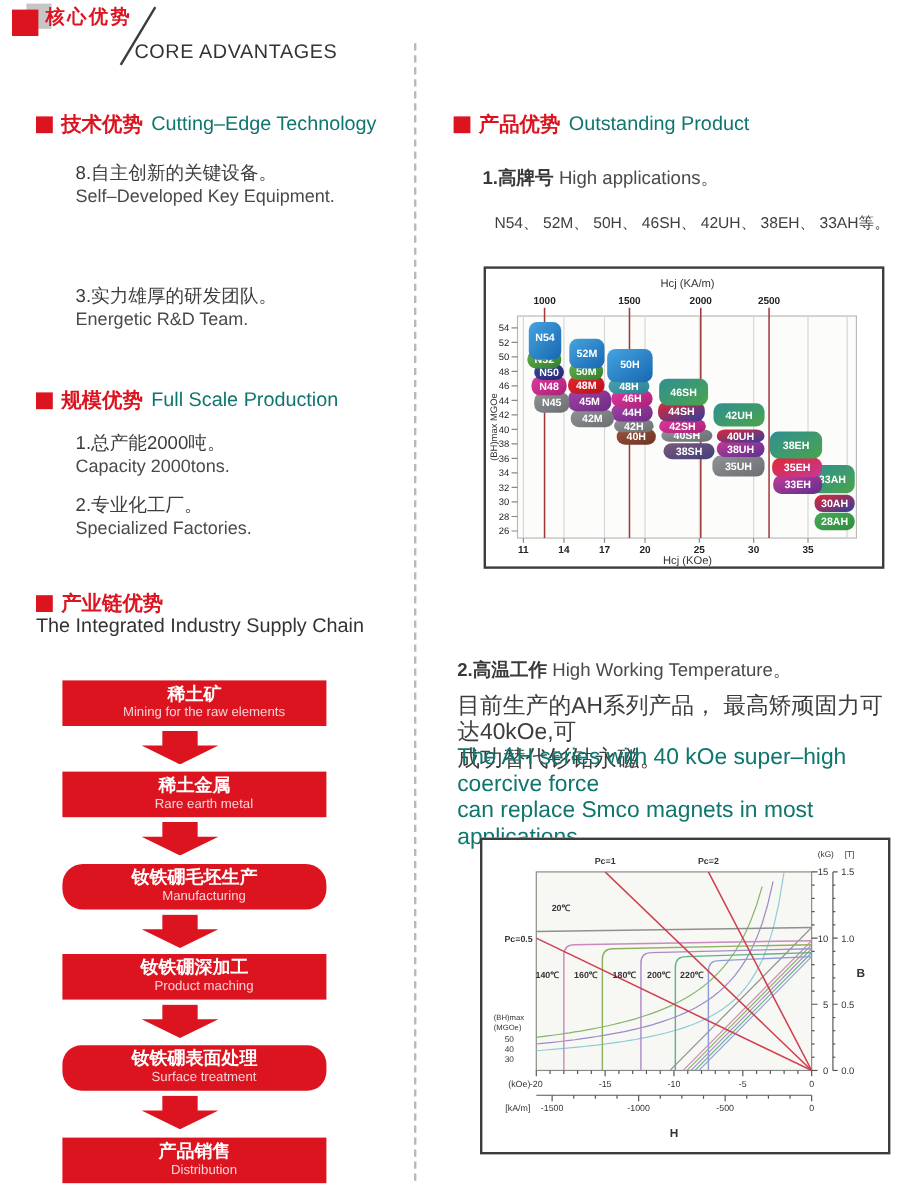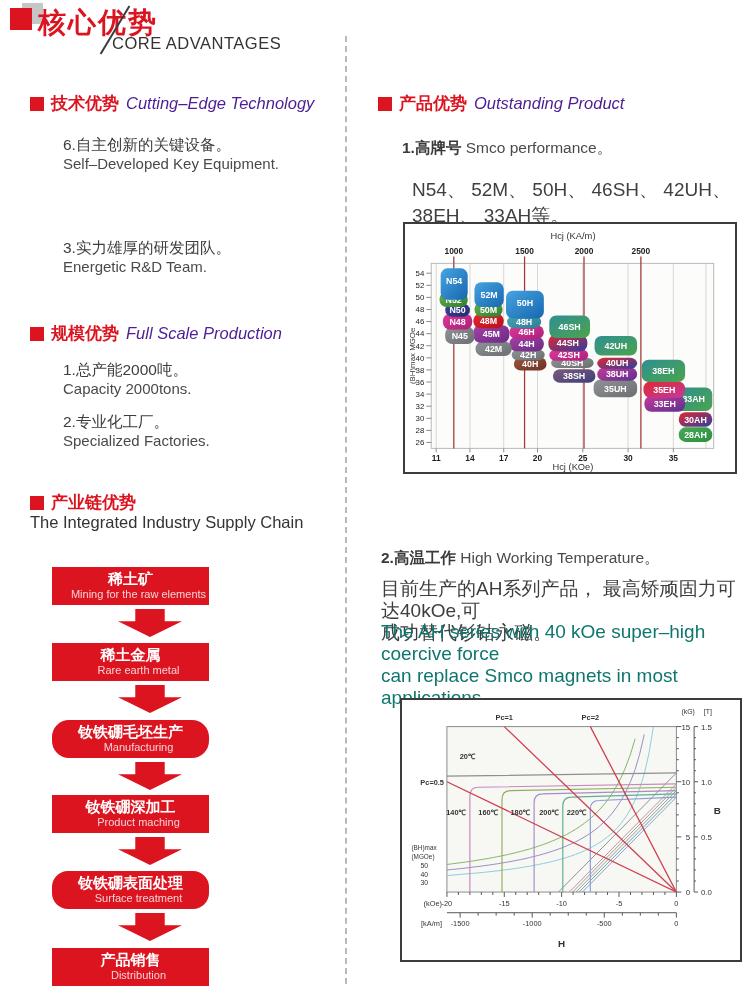--- a/index.html
+++ b/index.html
@@ -1,46 +1,46 @@
 <!DOCTYPE html>
 <html style="--red: #dc1420;"><head>
 <meta charset="utf-8">
 <style>
   html,body{margin:0;padding:0;background:#fff;}
   .page{position:relative;width:750px;height:998px;background:#ffffff;
         font-family:"Liberation Sans",sans-serif;overflow:hidden;}
   
   .hdr-sq-shadow{position:absolute;left:22px;top:3px;width:21px;height:21px;background:#c6c6c6;}
   .hdr-sq{position:absolute;left:10px;top:8px;width:22px;height:22px;background:var(--red);}
-  .hdr-cn{position:absolute;left:38px;top:4px;font-size:28px;font-weight:bold;color:var(--red);letter-spacing:2px;}
+  .hdr-cn{position:absolute;left:38px;top:4px;font-size:16px;font-weight:bold;color:var(--red);letter-spacing:2px;}
   .hdr-slash{position:absolute;left:114px;top:2px;width:2px;height:56px;background:#3c3c3c;transform:rotate(31deg);}
   .hdr-en{position:absolute;left:112px;top:34px;font-size:16.5px;color:#333;letter-spacing:0.5px;}
   .divider{position:absolute;left:345px;top:36px;height:948px;width:0;border-left:2px dashed #b9b9b9;}
   
   .sec-h{position:absolute;display:flex;align-items:center;gap:7px;white-space:nowrap;}
   .sec-sq{width:14px;height:14px;background:var(--red);flex:none;}
   .sec-cn{color:var(--red);font-weight:bold;font-size:17px;}
-  .sec-en{color:#4c1d95;font-size:16.5px;font-style:italic;}
+  .sec-en{color:#0f766e;font-size:16.5px;}
   .sec-en2{position:absolute;color:#333;font-size:16.5px;}
   
   .item{position:absolute;line-height:19px;}
   .item .cn{font-size:15.5px;color:#3d3d3d;}
   .item .en{font-size:15px;color:#4a4a4a;}
   
-  .fbox{position:absolute;left:52px;width:157px;height:38px;background:var(--red);
+  .fbox{position:absolute;left:52px;width:220px;height:38px;background:var(--red);
         color:#fff;text-align:center;box-sizing:border-box;padding-top:2px;}
   .fbox .cn{font-size:15px;font-weight:bold;line-height:19px;}
   .fbox .en{font-size:11px;color:#f6d3d6;line-height:13px;padding-left:16px;}
   .farrow{position:absolute;left:118px;width:64px;height:28px;background:var(--red);
           clip-path:polygon(27% 0,73% 0,73% 44%,100% 44%,50% 100%,0 44%,27% 44%);}
   
   .pt{position:absolute;font-size:15.5px;}
   .pt .pt-cn{color:#3a3a3a;font-weight:bold;}
   .pt .pt-en{color:#4a4a4a;font-weight:normal;}
-  .grades-line{position:absolute;font-size:19px;color:#3f3f3f;}
+  .grades-line{position:absolute;font-size:13px;color:#3f3f3f;}
   .desc{position:absolute;font-size:19px;color:#3d3d3d;line-height:22px;}
   .desc.en{color:#0f766e;}
   
   .chartbox{position:absolute;border:2px solid #3c3c3c;background:#fff;box-sizing:border-box;}
   #chart1{left:403px;top:222px;width:334px;height:252px;}
   #chart2{left:400px;top:698px;width:342px;height:264px;}
 </style>
 </head>
 <body>
 
@@ -55,21 +55,21 @@
   </div>
 
   <div class="divider"></div>
 
   <div class="sec-h" style="left:30px;top:92px">
     <span class="sec-sq"></span>
     <span class="sec-cn">技术优势</span>
     <span class="sec-en">Cutting–Edge Technology</span>
   </div>
   <div class="item" style="left:63px;top:135px">
-    <div class="cn">6.自主创新的关键设备。</div>
+    <div class="cn">8.自主创新的关键设备。</div>
     <div class="en">Self–Developed Key Equipment.</div>
   </div>
   <div class="item" style="left:63px;top:238px">
     <div class="cn">3.实力雄厚的研发团队。</div>
     <div class="en">Energetic R&amp;D Team.</div>
   </div>
 
   <div class="sec-h" style="left:30px;top:322px">
     <span class="sec-sq"></span>
     <span class="sec-cn">规模优势</span>
@@ -120,21 +120,21 @@
         <div class="en">Distribution</div>
       </div>
     </div>
 
   <div class="sec-h" style="left:378px;top:92px">
     <span class="sec-sq"></span>
     <span class="sec-cn">产品优势</span>
     <span class="sec-en">Outstanding Product</span>
   </div>
   <div class="pt" style="left:402px;top:138px">
-    <span class="pt-cn">1.高牌号</span><span class="pt-en"> Smco performance。</span>
+    <span class="pt-cn">1.高牌号</span><span class="pt-en"> High applications。</span>
   </div>
   <div class="grades-line" style="left:412px;top:177px">N54、 52M、 50H、 46SH、 42UH、 38EH、 33AH等。</div>
 
   <div id="chart1" class="chartbox"><svg viewBox="0 0 334 252" width="330" height="248">
         <rect x="26" y="40" width="287" height="188" fill="#fcfcfa" stroke="#b8b8b8" stroke-width="1"></rect>
         <line x1="31" y1="40" x2="31" y2="228" stroke="#d6d6d6" stroke-width="1"></line>
         <line x1="65.33333333333334" y1="40" x2="65.33333333333334" y2="228" stroke="#d6d6d6" stroke-width="1"></line>
         <line x1="99.66666666666667" y1="40" x2="99.66666666666667" y2="228" stroke="#d6d6d6" stroke-width="1"></line>
         <line x1="134" y1="40" x2="134" y2="228" stroke="#d6d6d6" stroke-width="1"></line>
         <line x1="180" y1="40" x2="180" y2="228" stroke="#d6d6d6" stroke-width="1"></line>

